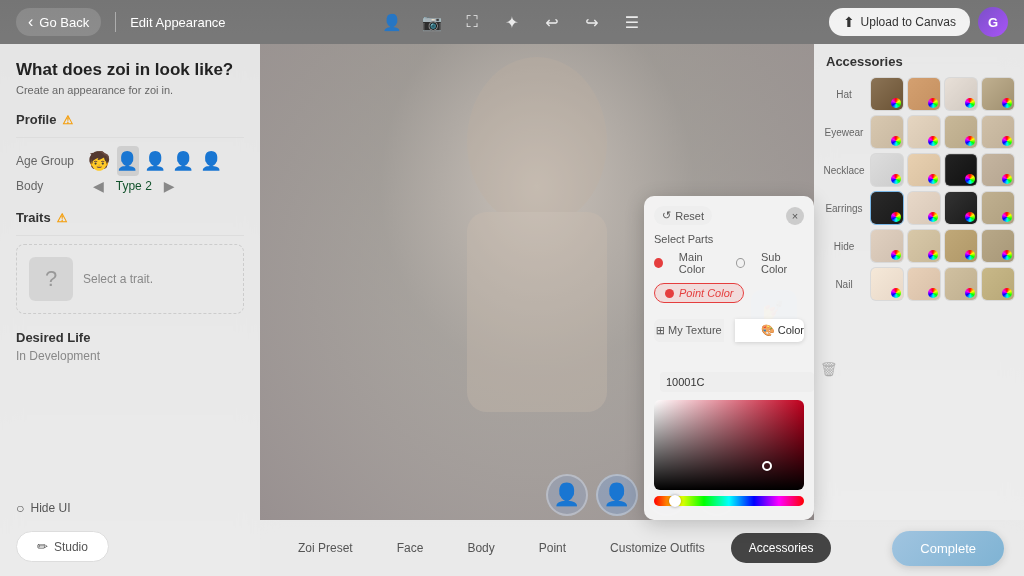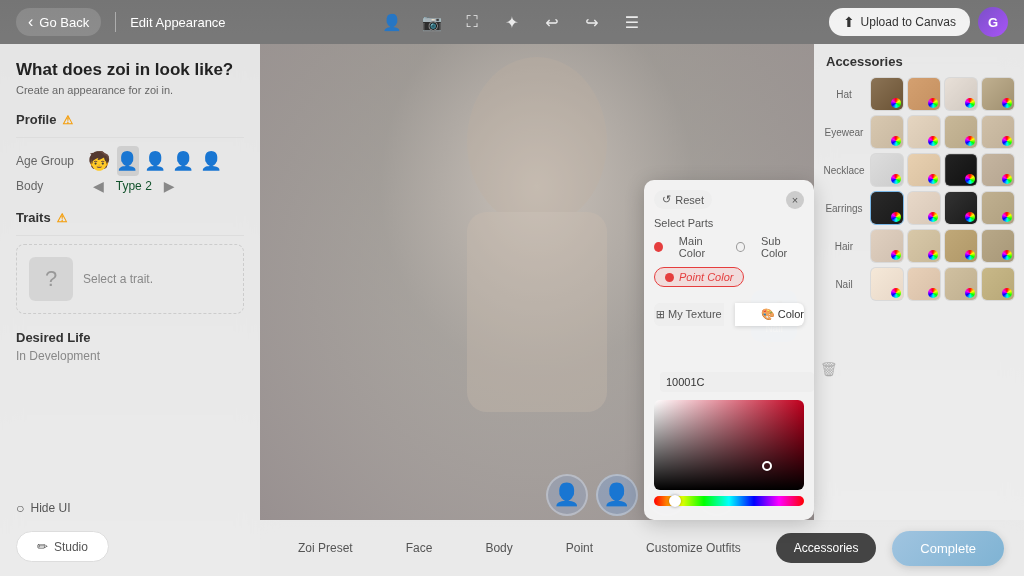--- a/index.html
+++ b/index.html
@@ -145,21 +145,21 @@
     
     .bottom-nav {
       position: absolute; bottom: 0; left: 260px; right: 0;
       height: 56px;
       background: rgba(240,240,240,0.9);
       backdrop-filter: blur(8px);
       display: flex; align-items: center; justify-content: space-between;
       padding: 0 20px;
       z-index: 5;
     }
-    .nav-tabs { display: flex; gap: 17px; }
+    .nav-tabs { display: flex; gap: 8px; }
     .nav-tab {
       padding: 8px 18px; border-radius: 20px;
       font-size: 12px; color: #555; cursor: pointer;
     }
     .nav-tab.active { background: #444; color: #fff; }
 
     .complete-btn {
       background: linear-gradient(135deg, #a0c4e0, #7fb3d3);
       border-radius: 24px; padding: 10px 28px;
       font-size: 13px; color: #fff; cursor: pointer;
@@ -240,21 +240,21 @@
     .part-dot { width: 10px; height: 10px; border-radius: 50%; }
     .part-dot-red { background: #e53e3e; }
     .part-dot-outline { border: 1.5px solid #999; background: transparent; }
     .point-color-tag {
       display: inline-flex; align-items: center; gap: 5px;
       background: rgba(229,62,62,0.12); border: 1px solid #e53e3e;
       border-radius: 12px; padding: 3px 10px;
       font-size: 11px; color: #e53e3e; margin-bottom: 8px;
     }
     .point-dot { width: 9px; height: 9px; border-radius: 50%; background: #e53e3e; }
-    .cp-tabs { display: flex; gap: 11px; margin-bottom: 20px; }
+    .cp-tabs { display: flex; gap: 11px; margin-bottom: 4px; }
     .cp-tab {
       flex: 1; padding: 5px 0; text-align: center;
       font-size: 11px; color: #555; cursor: pointer;
       background: #eee; border-radius: 0;
     }
     .cp-tab:first-child { border-radius: 6px 0 0 6px; }
     .cp-tab:last-child { border-radius: 0 6px 6px 0; text-align: right; }
     .cp-tab.active { background: #fff; box-shadow: 0 1px 4px rgba(0,0,0,0.15); color: #333; }
 
     .color-row {
@@ -487,21 +487,21 @@
         <div class="color-dot"></div>
       </div>
       <div class="acc-thumb">
         <div class="acc-thumb-img" style="background: linear-gradient(135deg, #c0b090, #b0a080);"></div>
         <div class="color-dot"></div>
       </div>
     </div>
   </div>
 
   <div class="accessory-row">
-    <div class="accessory-label">Hair</div>
+    <div class="accessory-label">Hide</div>
     <div class="accessory-thumbs">
       <div class="acc-thumb">
         <div class="acc-thumb-img" style="background: linear-gradient(135deg, #e0d0c0, #d0c0b0);"></div>
         <div class="color-dot"></div>
       </div>
       <div class="acc-thumb">
         <div class="acc-thumb-img" style="background: linear-gradient(135deg, #d8c8a8, #c8b898);"></div>
         <div class="color-dot"></div>
       </div>
       <div class="acc-thumb">

